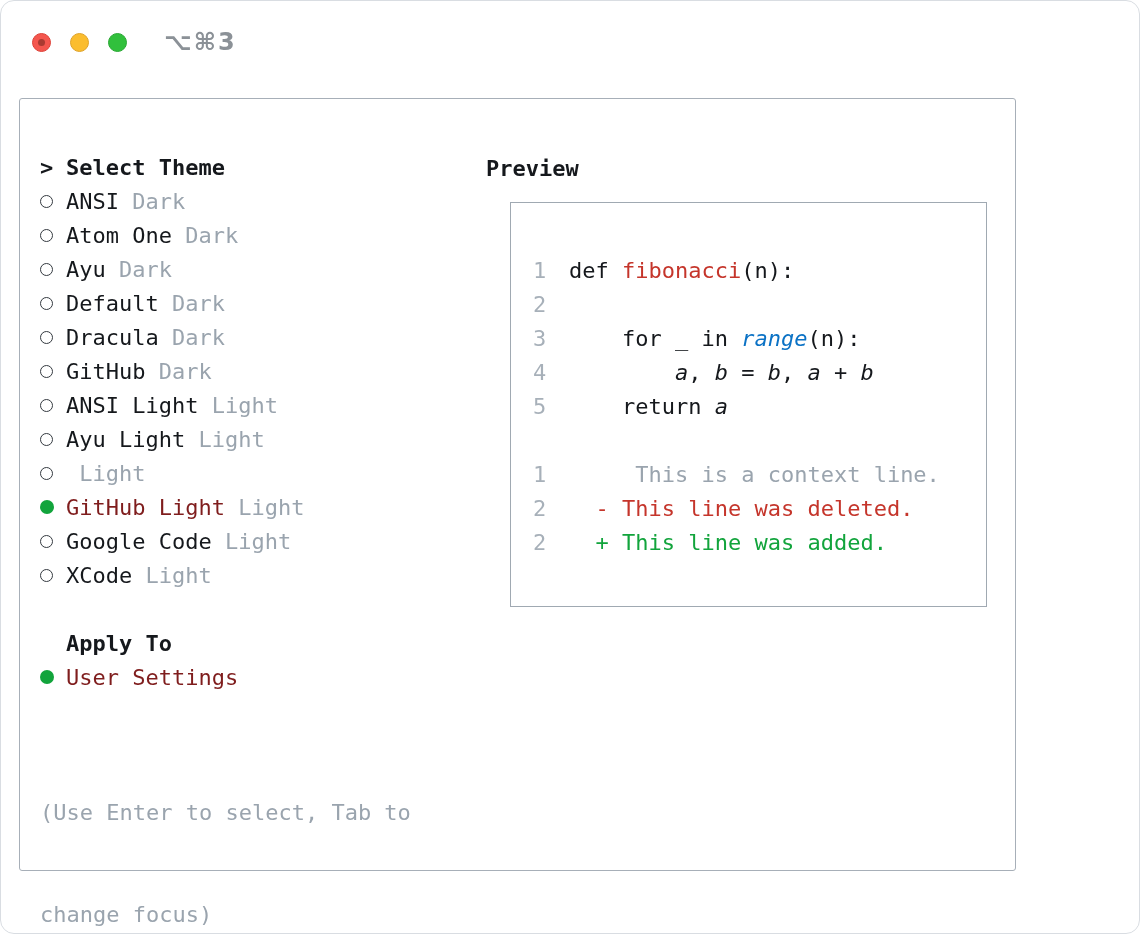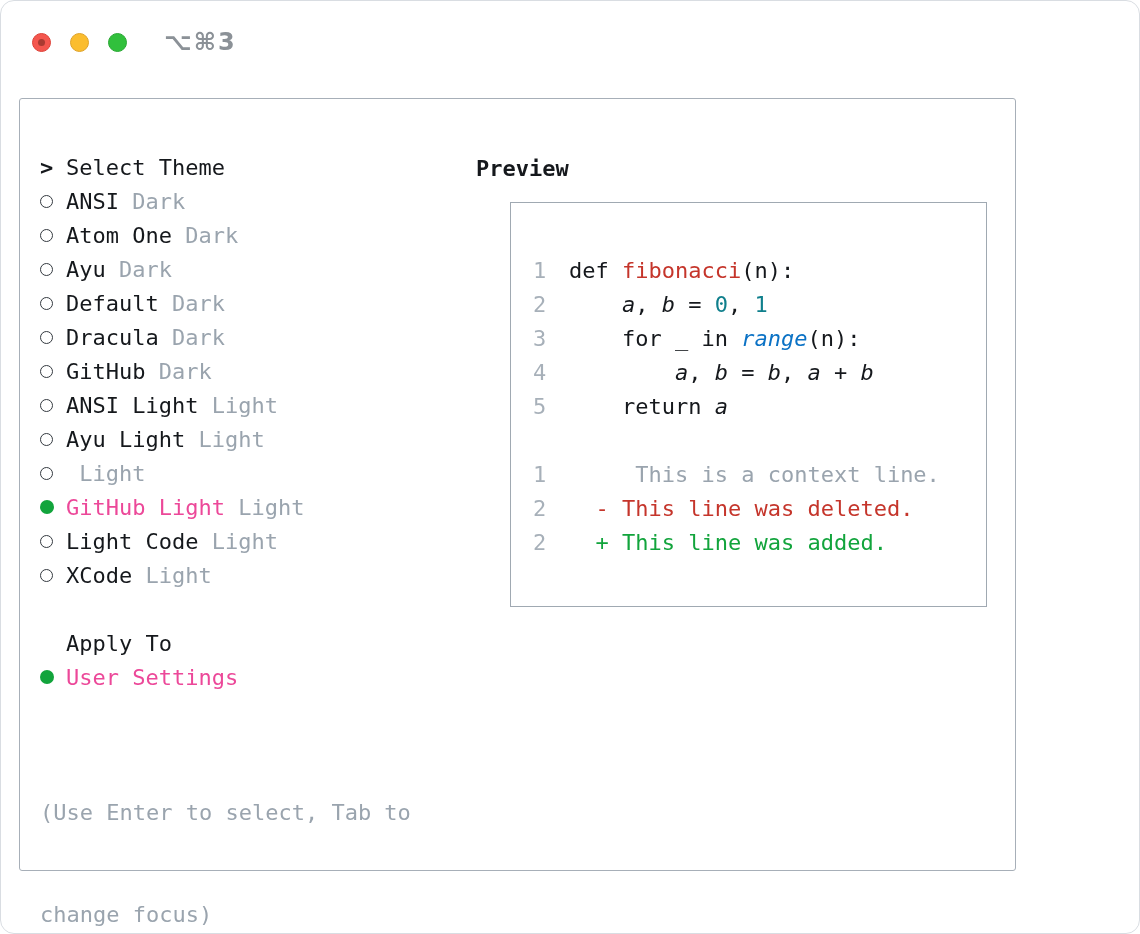--- a/index.html
+++ b/index.html
@@ -24,30 +24,30 @@
 
   
   .panel { position:absolute; left:18px; top:97px; width:997px; height:773px;
            border:1px solid #a7afb8; border-radius:3px; background:#ffffff; }
 
   
   .left-col { position:absolute; left:20px; top:51px; font-size:22px; color:#15181c; }
   .row { display:flex; align-items:center; height:34px; white-space:pre; }
   .marker { display:inline-flex; align-items:center; width:26px; flex:0 0 26px; }
   .prompt { font-weight:bold; }
-  .hdr { font-weight:normal; }
+  .hdr { font-weight:bold; }
   .radio { width:13px; height:13px; border:1.5px solid #343a40; border-radius:50%; }
   .radio.on { width:14px; height:14px; border:none; background:#12a43c; }
-  .theme-label.green { color:#ec4899;text-align:center; }
+  .theme-label.green { color:#7f1d1d;text-align:center; }
   .variant { color:#9aa4ae; white-space:pre; }
   .blank { height:34px; }
   .help { color:#9aa4ae; line-height:34px; white-space:pre; font-size:22px; }
 
   
-  .preview-header { position:absolute; left:456px; top:52px; height:34px; display:flex;
+  .preview-header { position:absolute; left:466px; top:52px; height:34px; display:flex;
                     align-items:center; font-weight:bold; font-size:22px; color:#15181c; }
   .preview-box { position:absolute; left:490px; top:103px; width:477px; height:405px;
                  border:1px solid #a0a9b2; background:#ffffff; padding:50px 0 0 22px; }
   .cline { height:34px; display:flex; align-items:center; font-size:22px; }
   .ln { display:inline-block; width:14px; flex:0 0 14px; color:#a7b0b9; text-align:left; }
   .ctext { margin-left:22px; white-space:pre; color:#15181c; }
   .c-plain { color:#15181c; }
   .c-red   { color:#c5352b; }
   .c-blue  { color:#0b72c5;font-style:italic; }
   .c-teal  { color:#0f7f8c; }
@@ -79,21 +79,21 @@
           <div class="row"><span class="marker"><span class="radio"></span></span><span class="theme-label">ANSI</span><span class="variant"> Dark</span></div>
           <div class="row"><span class="marker"><span class="radio"></span></span><span class="theme-label">Atom One</span><span class="variant"> Dark</span></div>
           <div class="row"><span class="marker"><span class="radio"></span></span><span class="theme-label">Ayu</span><span class="variant"> Dark</span></div>
           <div class="row"><span class="marker"><span class="radio"></span></span><span class="theme-label">Default</span><span class="variant"> Dark</span></div>
           <div class="row"><span class="marker"><span class="radio"></span></span><span class="theme-label">Dracula</span><span class="variant"> Dark</span></div>
           <div class="row"><span class="marker"><span class="radio"></span></span><span class="theme-label">GitHub</span><span class="variant"> Dark</span></div>
           <div class="row"><span class="marker"><span class="radio"></span></span><span class="theme-label">ANSI Light</span><span class="variant"> Light</span></div>
           <div class="row"><span class="marker"><span class="radio"></span></span><span class="theme-label">Ayu Light</span><span class="variant"> Light</span></div>
           <div class="row"><span class="marker"><span class="radio"></span></span><span class="variant"> Light</span></div>
           <div class="row"><span class="marker"><span class="radio on"></span></span><span class="theme-label green">GitHub Light</span><span class="variant"> Light</span></div>
-          <div class="row"><span class="marker"><span class="radio"></span></span><span class="theme-label">Light Code</span><span class="variant"> Light</span></div>
+          <div class="row"><span class="marker"><span class="radio"></span></span><span class="theme-label">Google Code</span><span class="variant"> Light</span></div>
           <div class="row"><span class="marker"><span class="radio"></span></span><span class="theme-label">XCode</span><span class="variant"> Light</span></div>
         </div>
 
       <div class="blank"></div>
 
       <div class="row">
         <span class="marker"></span>
         <span class="hdr">Apply To</span>
       </div>
 
@@ -112,21 +112,20 @@
     <div class="preview-header">Preview</div>
 
     <div class="preview-box">
       <div id="code-lines">
           <div class="cline">
             <span class="ln">1</span>
             <span class="ctext"><span class="c-plain">def </span><span class="c-red">fibonacci</span><span class="c-plain">(n):</span></span>
           </div>
           <div class="cline">
             <span class="ln">2</span>
-            <span class="ctext"><span class="c-plain">    </span><span class="c-var">a</span><span class="c-plain">, </span><span class="c-var">b</span><span class="c-plain"> = </span><span class="c-teal">0</span><span class="c-plain">, </span><span class="c-teal">1</span></span>
           </div>
           <div class="cline">
             <span class="ln">3</span>
             <span class="ctext"><span class="c-plain">    for _ in </span><span class="c-blue">range</span><span class="c-plain">(n):</span></span>
           </div>
           <div class="cline">
             <span class="ln">4</span>
             <span class="ctext"><span class="c-plain">        </span><span class="c-var">a</span><span class="c-plain">, </span><span class="c-var">b</span><span class="c-plain"> = </span><span class="c-var">b</span><span class="c-plain">, </span><span class="c-var">a</span><span class="c-plain"> + </span><span class="c-var">b</span></span>
           </div>
           <div class="cline">

